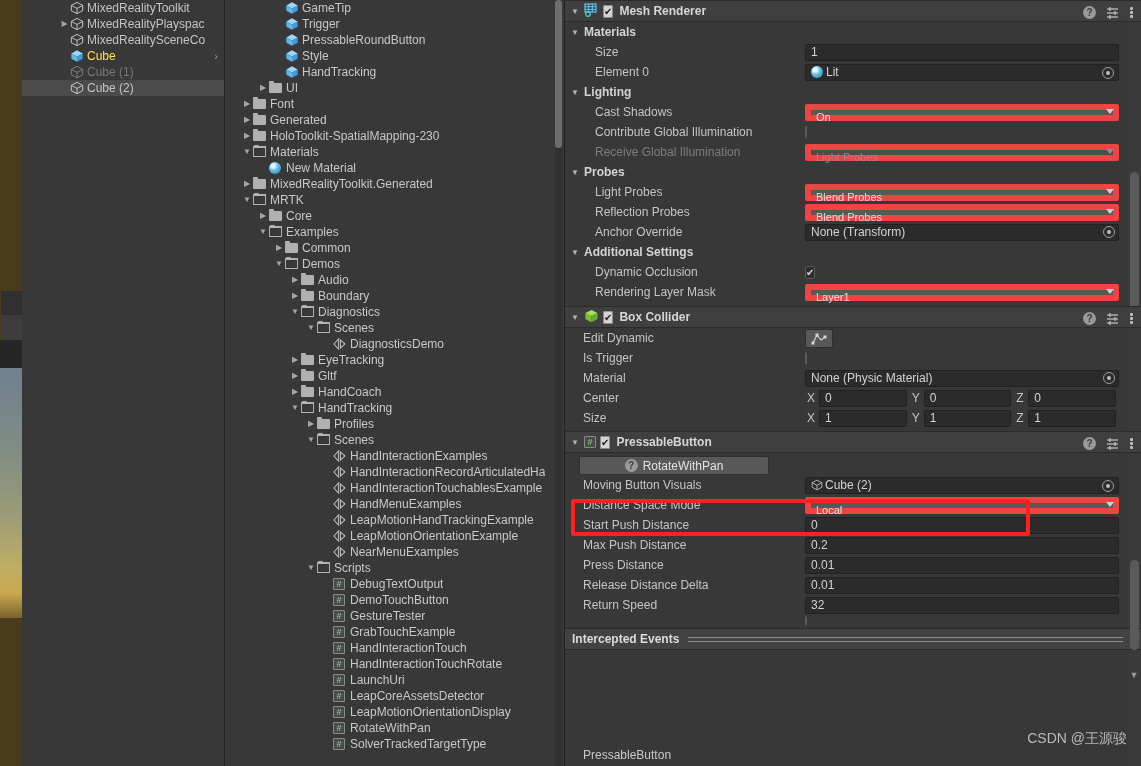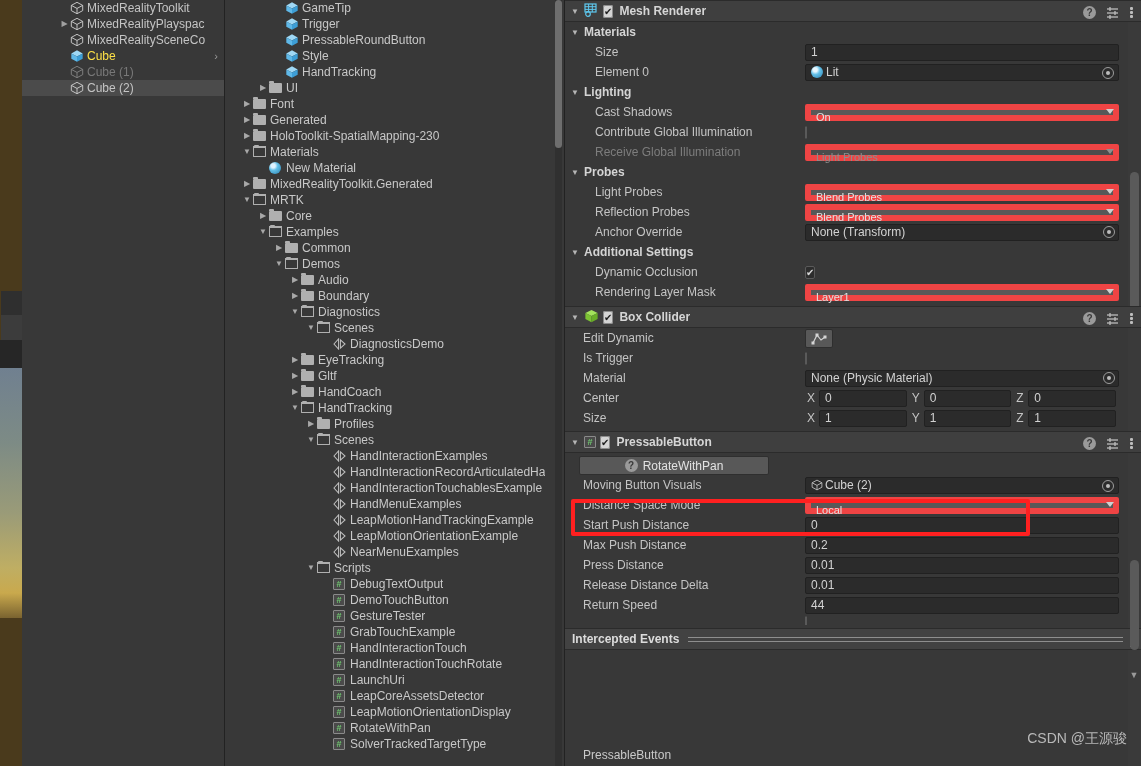--- a/index.html
+++ b/index.html
@@ -913,21 +913,21 @@
     <div class="prop-row">
       <span class="prop-label">Release Distance Delta</span>
       <span class="prop-ctl">
         <span class="field">0.01</span>
       </span>
     </div>
 
     <div class="prop-row">
       <span class="prop-label">Return Speed</span>
       <span class="prop-ctl">
-        <span class="field">44</span>
+        <span class="field">32</span>
       </span>
     </div>
 
     <div class="prop-row" style="height:10px;overflow:hidden;">
       <span class="prop-label" style="color:#6f6f6f;"></span>
       <span style="position:absolute;left:240px;top:0;"><span class="chk plain"></span></span>
     </div>
     <div class="insp-arrow-dn">▼</div>
 
     <div class="evt-header" style="margin-top:3px;">

